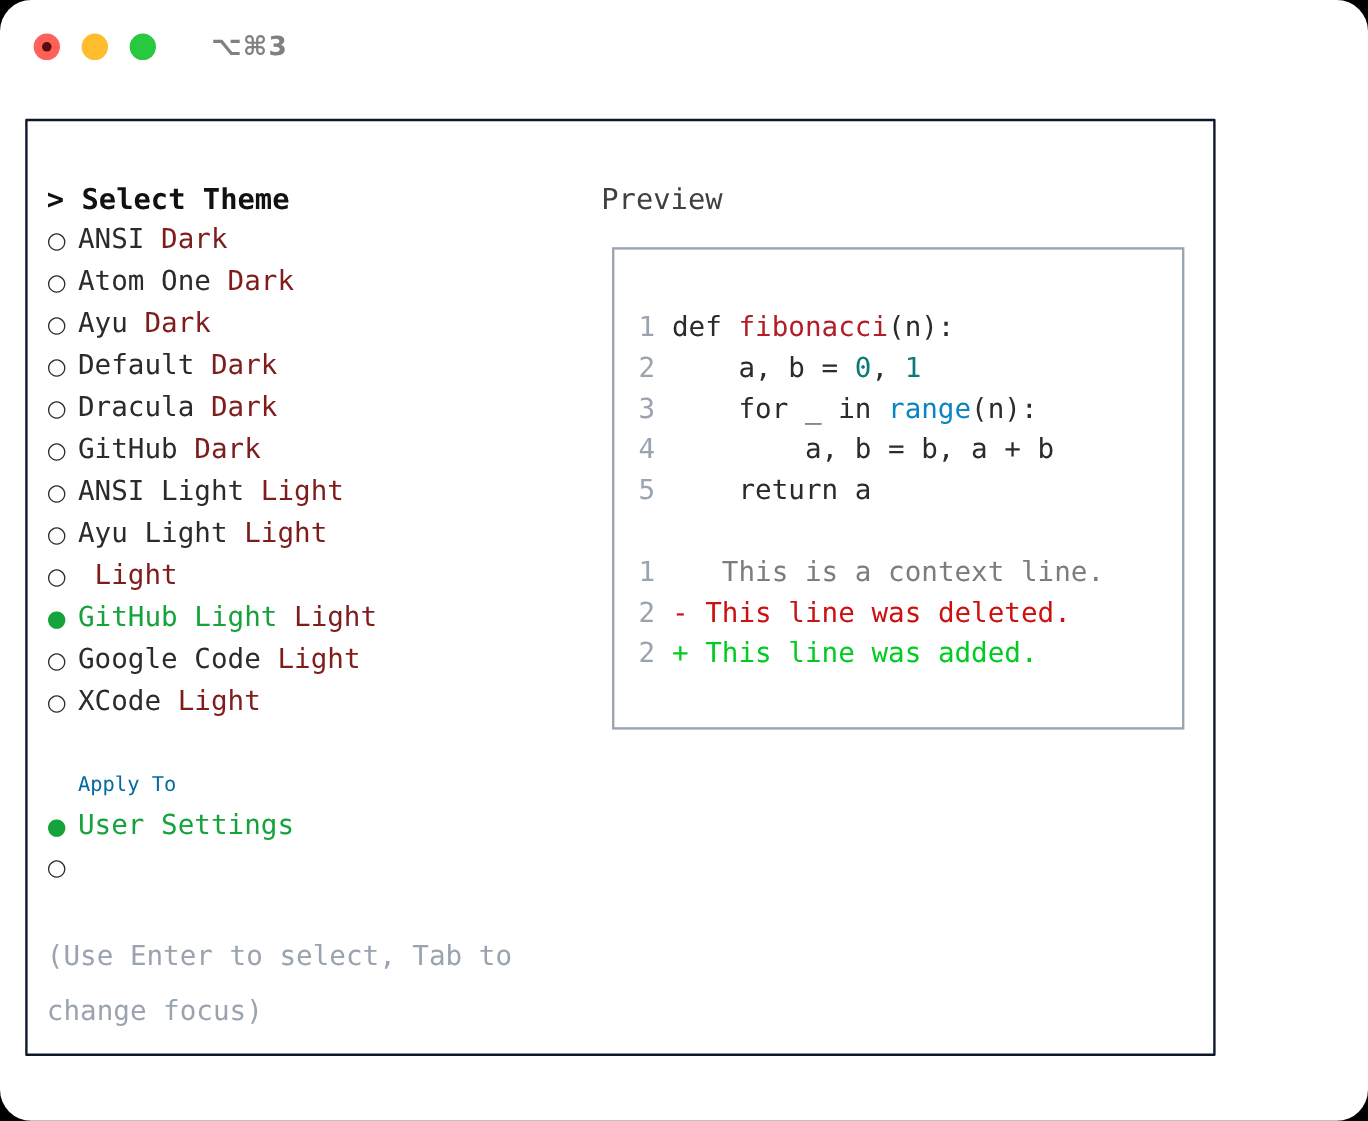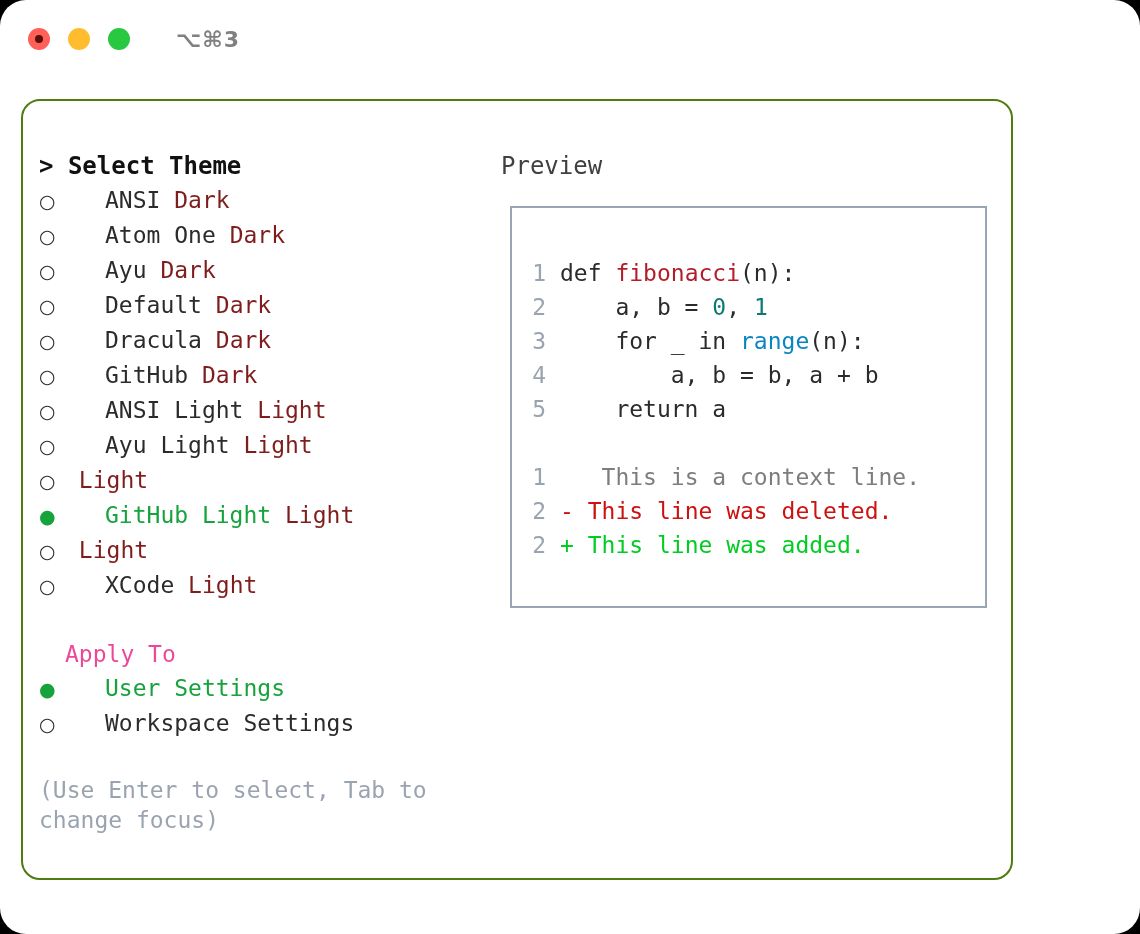--- a/index.html
+++ b/index.html
@@ -34,22 +34,22 @@
   .shortcut {
     margin-left:46px;
     font-size:22px; font-weight:bold; letter-spacing:1px;
     color:#808080;
     font-family:"DejaVu Sans","Liberation Sans",sans-serif;
   }
   
   .panel {
     position:absolute;
     left:21px; top:99px; right:127px; bottom:54px;
-    border:2px solid #4d7c0f;
-    border-radius:19px;
+    border:2px solid #0f172a;
+    border-radius:1px;
     background:#fff;
   }
   .panel-inner {
     position:absolute; inset:0;
     padding:48px 0 0 0;
     display:flex;
   }
   
   .left-col {
     width:482px;
@@ -65,30 +65,30 @@
     font-size:23px; line-height:34px;
     white-space:pre;
   }
   .marker {
     width:26px; flex:0 0 auto;
     font-size:19px; line-height:34px;
     font-family:"DejaVu Sans","Liberation Sans",sans-serif;
   }
   .marker.on  { color:#16a33c; }
   .marker.off { color:#2b2b2b; }
-  .opt-name   { color:#2b2b2b;margin-left:40px; }
+  .opt-name   { color:#2b2b2b; }
   .opt-row.selected .opt-name { color:#16a33c; }
   .opt-badge  { color:#7f1d1d; }
   .spacer-row { height:34px; }
   .applyto-title {
-    font-size:23px; line-height:34px; color:#ec4899;
+    font-size:17px; line-height:34px; color:#0369a1;
     padding-left:26px; white-space:pre;
   }
   .hint {
-    color:#9aa3b0; font-size:23px; line-height:30px;
+    color:#9aa3b0; font-size:23px; line-height:46px;
     white-space:pre-wrap; max-width:400px;
   }
   
   .right-col { flex:1 1 auto; padding-left:2px; }
   .preview-title {
     font-size:24px; font-weight:normal; color:#404040;
     line-height:34px; margin-left:478px;
     position:absolute; left:0; top:48px;text-align:right;
   }
   .preview-box {
@@ -139,28 +139,28 @@
             <div class="opt-row"><span class="marker off">○</span><span class="opt-name">ANSI</span><span class="opt-badge"> Dark</span></div>
             <div class="opt-row"><span class="marker off">○</span><span class="opt-name">Atom One</span><span class="opt-badge"> Dark</span></div>
             <div class="opt-row"><span class="marker off">○</span><span class="opt-name">Ayu</span><span class="opt-badge"> Dark</span></div>
             <div class="opt-row"><span class="marker off">○</span><span class="opt-name">Default</span><span class="opt-badge"> Dark</span></div>
             <div class="opt-row"><span class="marker off">○</span><span class="opt-name">Dracula</span><span class="opt-badge"> Dark</span></div>
             <div class="opt-row"><span class="marker off">○</span><span class="opt-name">GitHub</span><span class="opt-badge"> Dark</span></div>
             <div class="opt-row"><span class="marker off">○</span><span class="opt-name">ANSI Light</span><span class="opt-badge"> Light</span></div>
             <div class="opt-row"><span class="marker off">○</span><span class="opt-name">Ayu Light</span><span class="opt-badge"> Light</span></div>
             <div class="opt-row"><span class="marker off">○</span><span class="opt-badge"> Light</span></div>
             <div class="opt-row selected"><span class="marker on">●</span><span class="opt-name">GitHub Light</span><span class="opt-badge"> Light</span></div>
-            <div class="opt-row"><span class="marker off">○</span><span class="opt-badge"> Light</span></div>
+            <div class="opt-row"><span class="marker off">○</span><span class="opt-name">Google Code</span><span class="opt-badge"> Light</span></div>
             <div class="opt-row"><span class="marker off">○</span><span class="opt-name">XCode</span><span class="opt-badge"> Light</span></div>
           </div>
         <div class="spacer-row"></div>
         <div class="applyto-title">Apply To</div>
         <div id="apply-list">
             <div class="opt-row selected"><span class="marker on">●</span><span class="opt-name">User Settings</span></div>
-            <div class="opt-row"><span class="marker off">○</span><span class="opt-name">Workspace Settings</span></div>
+            <div class="opt-row"><span class="marker off">○</span></div>
           </div>
         <div class="spacer-row"></div>
         <div class="hint">(Use Enter to select, Tab to change focus)</div>
       </div>
 
       <div class="right-col">
         <div class="preview-title">Preview</div>
         <div class="preview-box">
           <div class="code" id="code-area"><div class="code-line"><span class="lno">1</span><span class="ctext"><span>def </span><span class="kw-func">fibonacci</span><span>(n):</span></span></div><div class="code-line"><span class="lno">2</span><span class="ctext"><span>    a, b = </span><span class="kw-num">0</span><span>, </span><span class="kw-num">1</span></span></div><div class="code-line"><span class="lno">3</span><span class="ctext"><span>    for _ in </span><span class="kw-call">range</span><span>(n):</span></span></div><div class="code-line"><span class="lno">4</span><span class="ctext"><span>        a, b = b, a + b</span></span></div><div class="code-line"><span class="lno">5</span><span class="ctext"><span>    return a</span></span></div><div class="blank-line"></div><div class="code-line"><span class="lno">1</span><span class="ctext diff-ctx"> </span><span class="ctext diff-ctx">  This is a context line.</span></div><div class="code-line"><span class="lno">2</span><span class="ctext diff-del">-</span><span class="ctext diff-del"> This line was deleted.</span></div><div class="code-line"><span class="lno">2</span><span class="ctext diff-add">+</span><span class="ctext diff-add"> This line was added.</span></div></div>
         </div>

